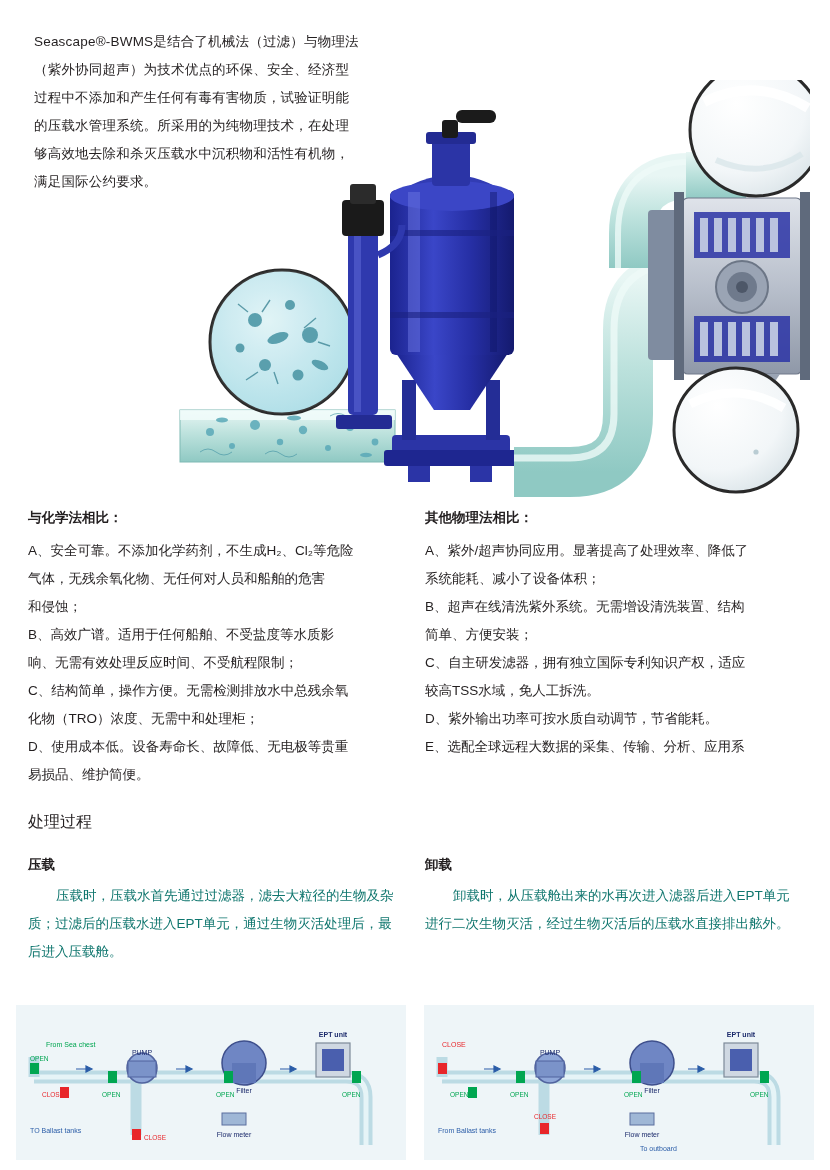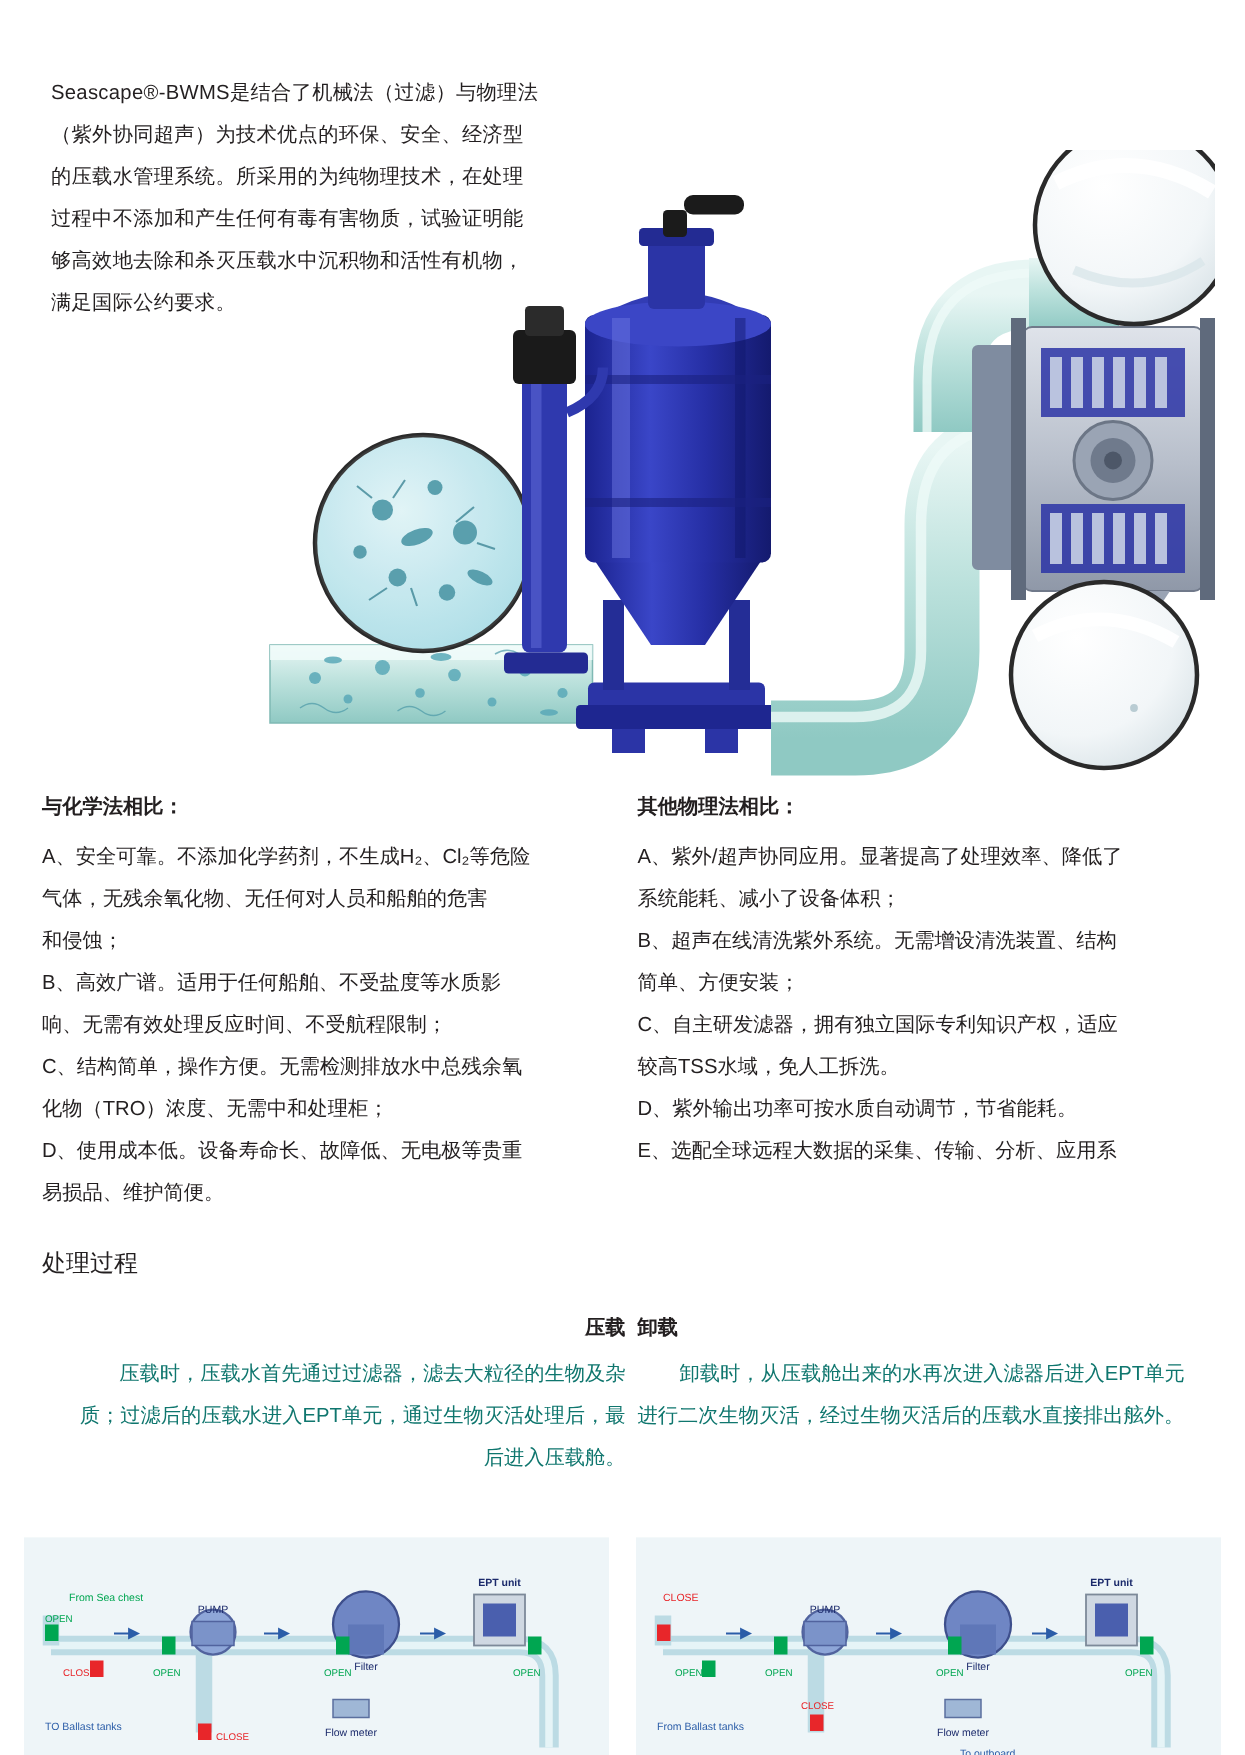--- a/index.html
+++ b/index.html
@@ -12,21 +12,20 @@
     background: #ffffff;
     font-family: "Liberation Sans", sans-serif;
     color: #231f20;
     position: relative;
     overflow: hidden;
   }
   .page {
     position: relative;
     width: 830px;
     height: 940px;
-    margin-top: 20px;
   }
 
   
   .intro {
     position: absolute;
     left: 34px;
     top: 28px;
     width: 390px;
     font-size: 13.5px;
     line-height: 28px;
@@ -85,21 +84,21 @@
     left: 28px;
     top: 812px;
     font-size: 16px;
     font-weight: normal;
     color: #231f20;
   }
   .sub-col {
     position: absolute;
     width: 372px;
   }
-  .sub-left { left: 45px; top: 852px; text-align: right; }
+  .sub-left { left: 28px; top: 852px; }
   .sub-right { left: 425px; top: 852px; }
   .sub-title {
     font-size: 13.5px;
     font-weight: bold;
     line-height: 26px;
     color: #231f20;
     margin-bottom: 4px;
   }
   .sub-body {
     font-size: 13.5px;
@@ -127,22 +126,22 @@
   .diag-right { left: 424px; }
 </style>
 </head>
 <body>
 
 <div class="page">
 
   <div class="intro">
     <div>Seascape®-BWMS是结合了机械法（过滤）与物理法</div>
     <div>（紫外协同超声）为技术优点的环保、安全、经济型</div>
+    <div>过程中不添加和产生任何有毒有害物质，试验证明能</div>
     <div>的压载水管理系统。所采用的为纯物理技术，在处理</div>
-    <div>过程中不添加和产生任何有毒有害物质，试验证明能</div>
     <div>够高效地去除和杀灭压载水中沉积物和活性有机物，</div>
     <div>满足国际公约要求。</div>
   </div>
 
   <div class="hero">
     <svg width="640" height="420" viewBox="0 0 640 420" xmlns="http://www.w3.org/2000/svg">
       <defs>
         <linearGradient id="vesselGrad" x1="0" y1="0" x2="1" y2="0">
           <stop offset="0%" stop-color="#1b238f"></stop>
           <stop offset="35%" stop-color="#3a46c8"></stop>

